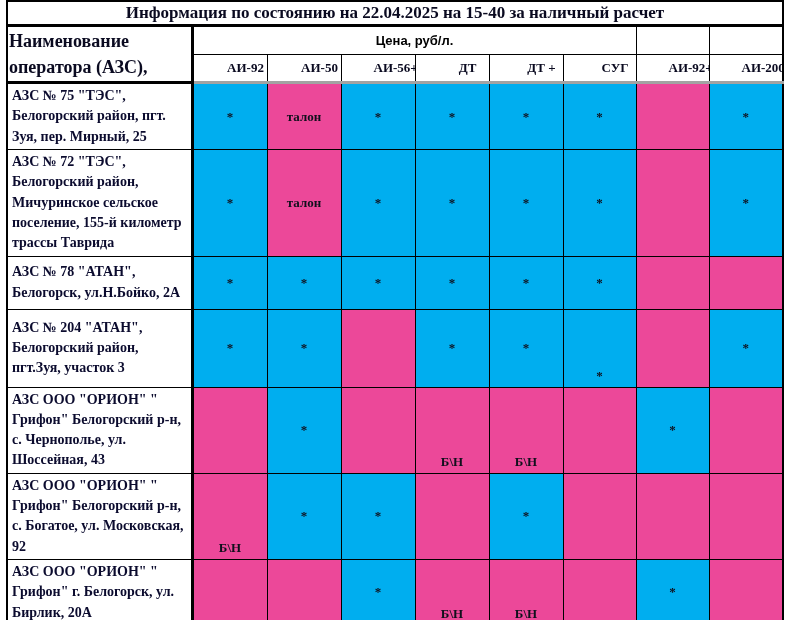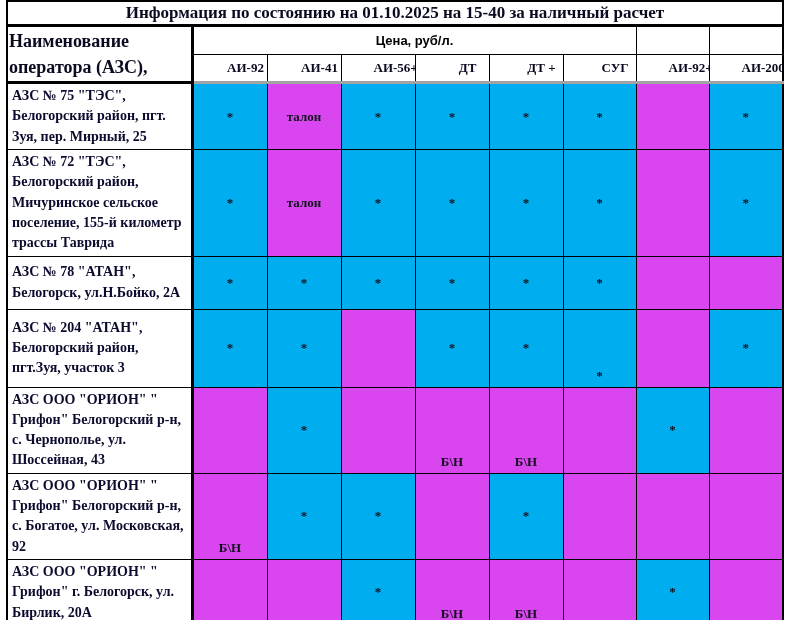--- a/index.html
+++ b/index.html
@@ -88,52 +88,52 @@
   
   td.cell {
     text-align: center;
     vertical-align: middle;
     font-weight: bold;
     font-size: 13px;
     color: #10101c;
     font-family: "Liberation Serif", serif;
   }
   td.cell.cyan { background: #00AEEF; }
-  td.cell.white { background: #d946ef; }
+  td.cell.white { background: #ec4899; }
   td.cell.vbottom { vertical-align: bottom; padding-bottom: 3px; }
 </style>
 </head>
 <body>
 
 <div class="sheet">
   <table class="price-table">
     <colgroup>
       <col style="width:185px">
       <col style="width:75px">
       <col style="width:74px">
       <col style="width:74px">
       <col style="width:74px">
       <col style="width:74px">
       <col style="width:73px">
       <col style="width:73px">
       <col style="width:74px">
     </colgroup>
     <thead>
       <tr>
-        <td class="title" colspan="9">Информация по состоянию на 01.10.2025 на 15-40 за наличный расчет</td>
+        <td class="title" colspan="9">Информация по состоянию на 22.04.2025 на 15-40 за наличный расчет</td>
       </tr>
       <tr style="height:25px">
         <td class="corner" rowspan="2">Наименование оператора (АЗС),</td>
         <td class="price-span" colspan="6">Цена, руб/л.</td>
         <td class="hempty"></td>
         <td class="hempty"></td>
       </tr>
       <tr style="height:25px">
         <td class="fuel">АИ-92</td>
-        <td class="fuel">АИ-41</td>
+        <td class="fuel">АИ-50</td>
         <td class="fuel">АИ-56+</td>
         <td class="fuel">ДТ</td>
         <td class="fuel">ДТ +</td>
         <td class="fuel">СУГ</td>
         <td class="fuel">АИ-92+</td>
         <td class="fuel">АИ-200</td>
       </tr>
     </thead>
     <tbody id="tbody-rows">
         <tr style="height: 62px;">

